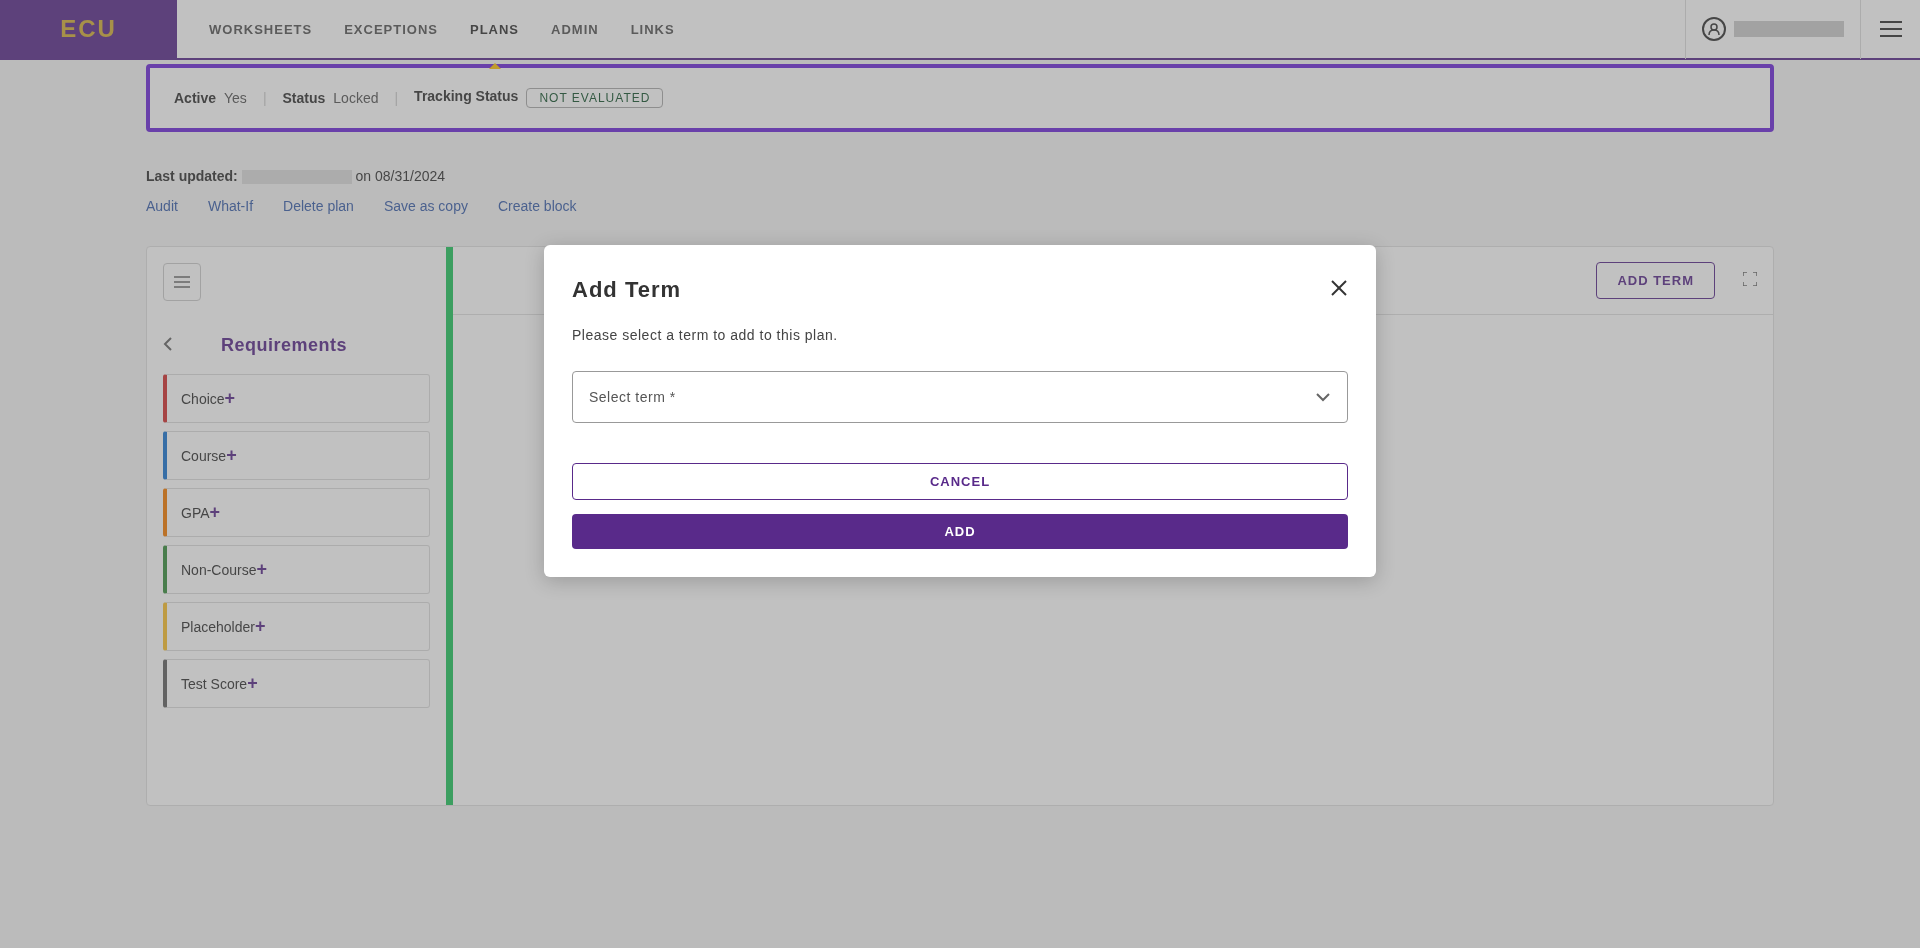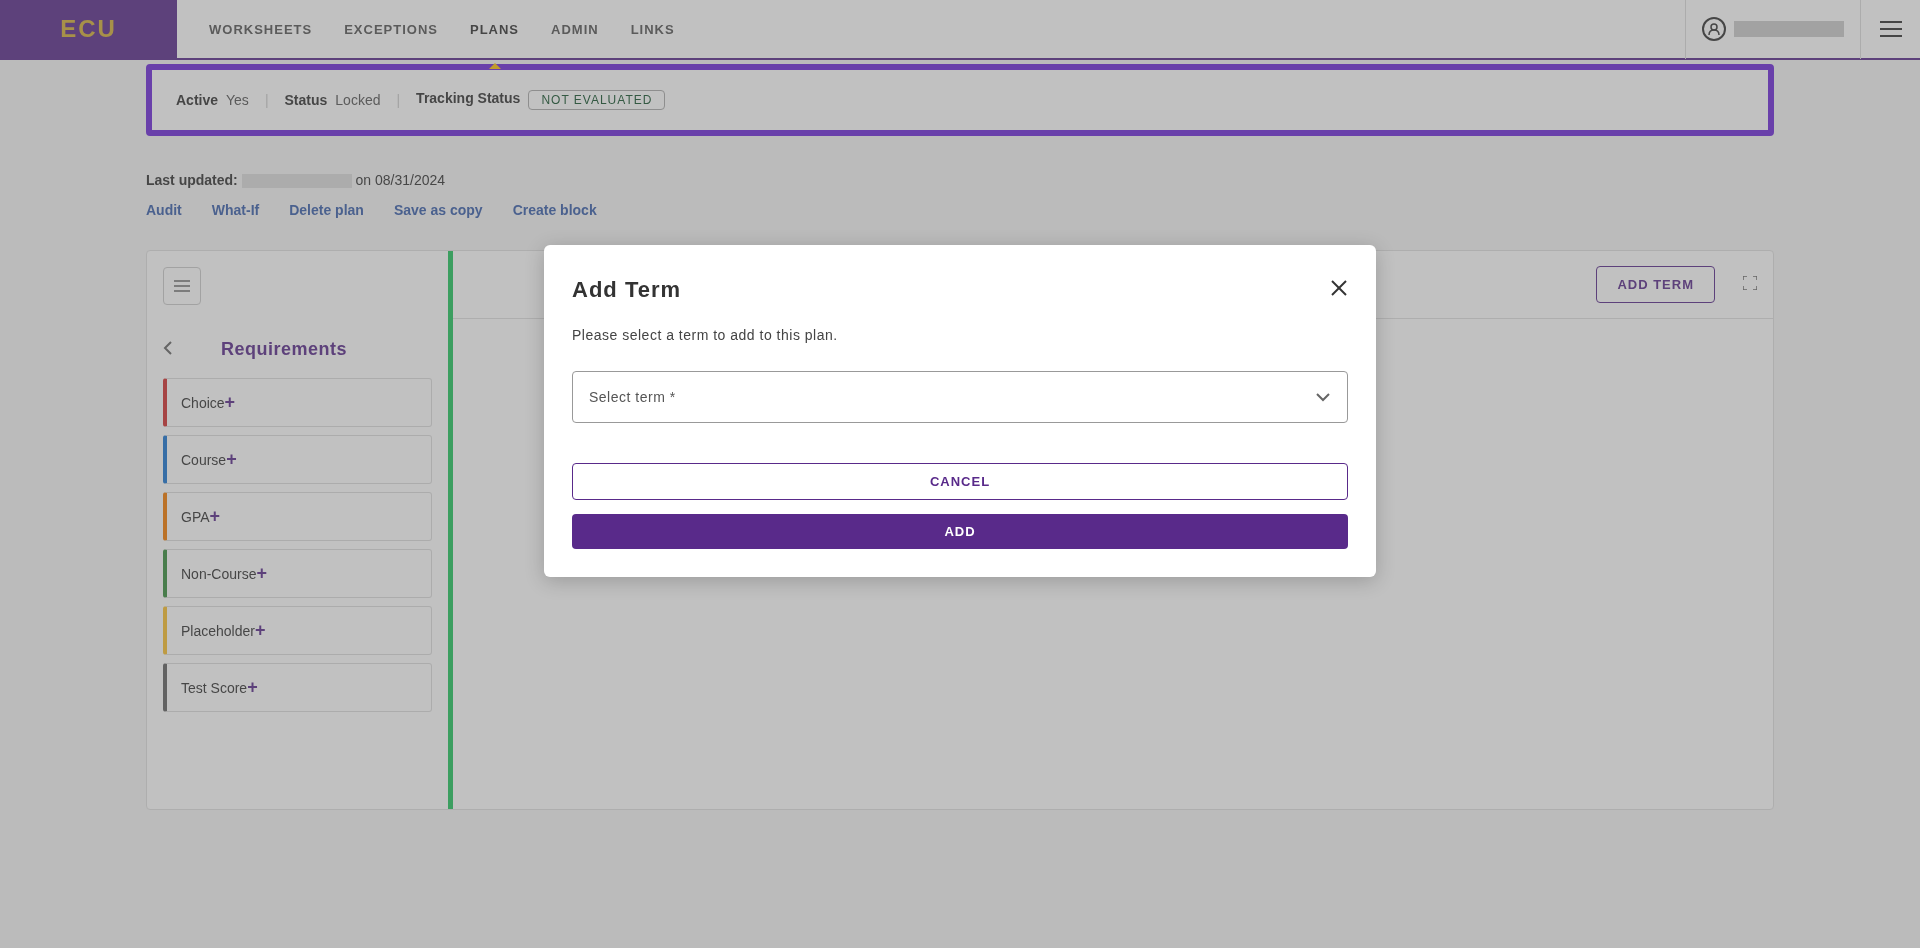--- a/index.html
+++ b/index.html
@@ -101,21 +101,21 @@
       align-items: center;
       justify-content: center;
       border-left: 1px solid #ddd;
       cursor: pointer;
     }
     .content {
       padding: 0 146px;
     }
     .status-bar {
       background: #fff;
-      border: 6px solid #6d28d9;
+      border: 4px solid #6d28d9;
       border-radius: 4px;
       padding: 20px 24px;
       margin-top: 4px;
       display: flex;
       align-items: center;
       gap: 16px;
       font-size: 14px;
     }
     .status-item {
       display: flex;
@@ -151,38 +151,37 @@
       display: inline-block;
       width: 110px;
       height: 14px;
       background: #ddd;
       vertical-align: middle;
     }
     .action-links {
       margin-top: 14px;
       display: flex;
       gap: 30px;
-      font-weight: bold;
     }
     .action-link {
       color: #3a5fab;
       font-size: 14px;
       cursor: pointer;
     }
     .main-panel {
       margin-top: 32px;
       background: #fff;
       border: 1px solid #e0e0e0;
       border-radius: 4px;
       display: flex;
       height: 560px;
     }
     .sidebar {
       width: 306px;
-      border-right: 5px solid #22c55e;
+      border-right: 7px solid #22c55e;
       padding: 16px;
     }
     .collapse-btn {
       width: 38px;
       height: 38px;
       border: 1px solid #ccc;
       border-radius: 4px;
       display: flex;
       align-items: center;
       justify-content: center;

